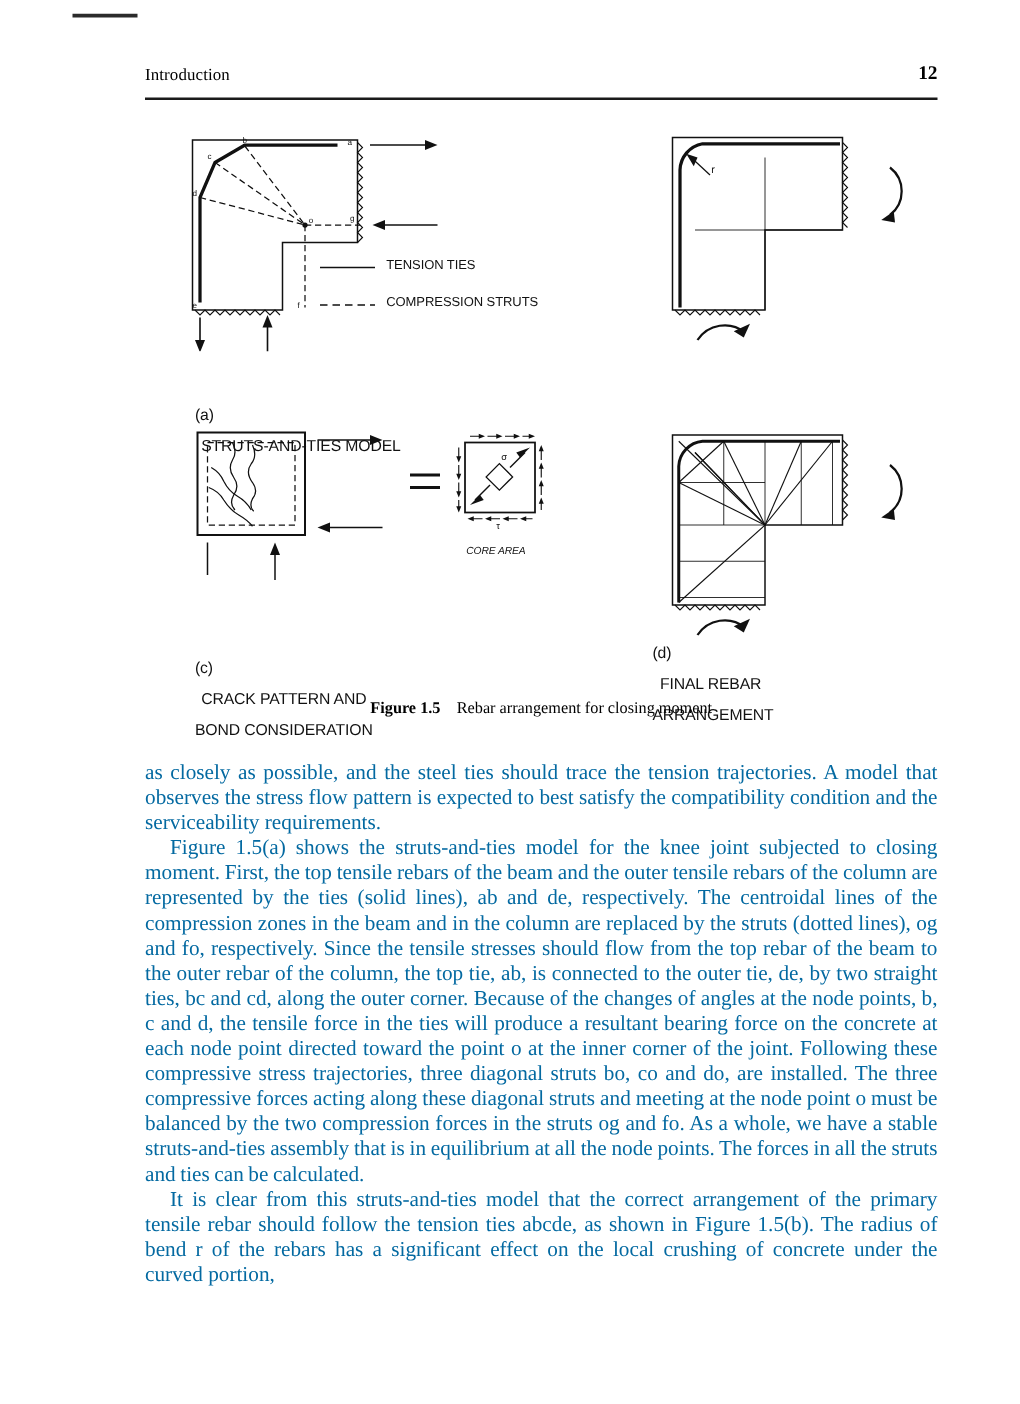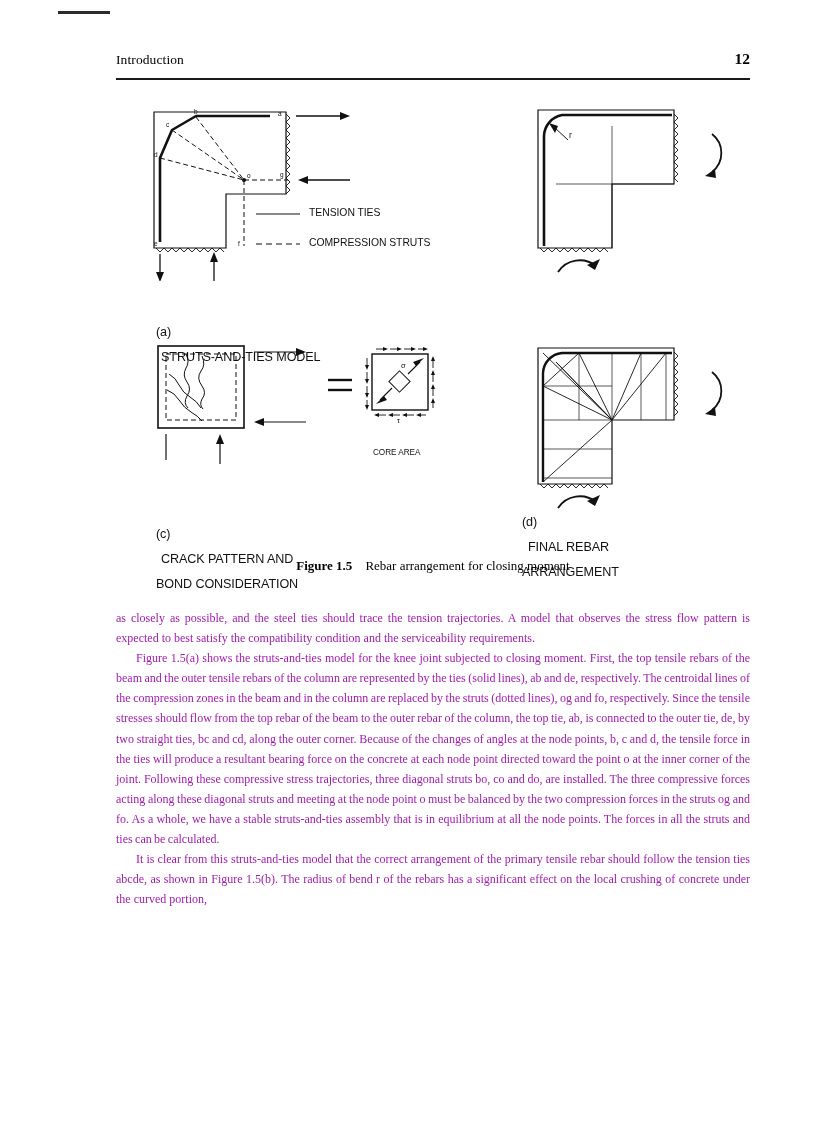--- a/index.html
+++ b/index.html
@@ -101,25 +101,25 @@
   }
   .fig-caption .fc-num { font-weight: bold; }
   .fig-caption .fc-sp { display: inline-block; width: 13px; }
 
   
   .body-text {
     position: absolute;
     left: 104px;
     top: 608px;
     width: 634px;
-    font-size: 12px;
+    font-size: 17px;
     line-height: 20.1px;
     text-align: justify;
     text-justify: inter-word;
-    color: #a21caf;
+    color: #0369a1;
   }
   .body-text p { margin: 0; }
   .body-text p.indent { text-indent: 20px; }
   .body-text p + p { margin-top: 0; }
   .tight { word-spacing: -0.6px; }
 </style>
 </head>
 <body>
 
 <div id="page">
@@ -293,21 +293,21 @@
           <line x1="297" y1="50" x2="297" y2="60"></line>
             <line x1="297" y1="64" x2="297" y2="72"></line>
         </g>
         <g fill="#111">
           <polygon points="297,20 295,25 299,25"></polygon>
             <polygon points="297,34 295,39 299,39"></polygon>
           <polygon points="297,48 295,53 299,53"></polygon>
             <polygon points="297,62 295,67 299,67"></polygon>
         </g>
       </svg>
-      <div class="core-label" style="left:237px; top:112px;">CORE AREA</div>
+      <div class="core-label" style="left:237px; top:100px;font-style:italic;">CORE AREA</div>
     </div>
 
     <div class="panel-caption" style="left:40px; top:401px; width:260px;">
       <span>(c)</span>
       <span style="display:inline-block;width:5px;"></span><span>CRACK PATTERN AND
 BOND CONSIDERATION</span>
     </div>
 
     <div class="panel" style="left:400px; top:240px; width:234px; height:180px;">
       <svg width="234" height="180" viewBox="0 0 234 180">

